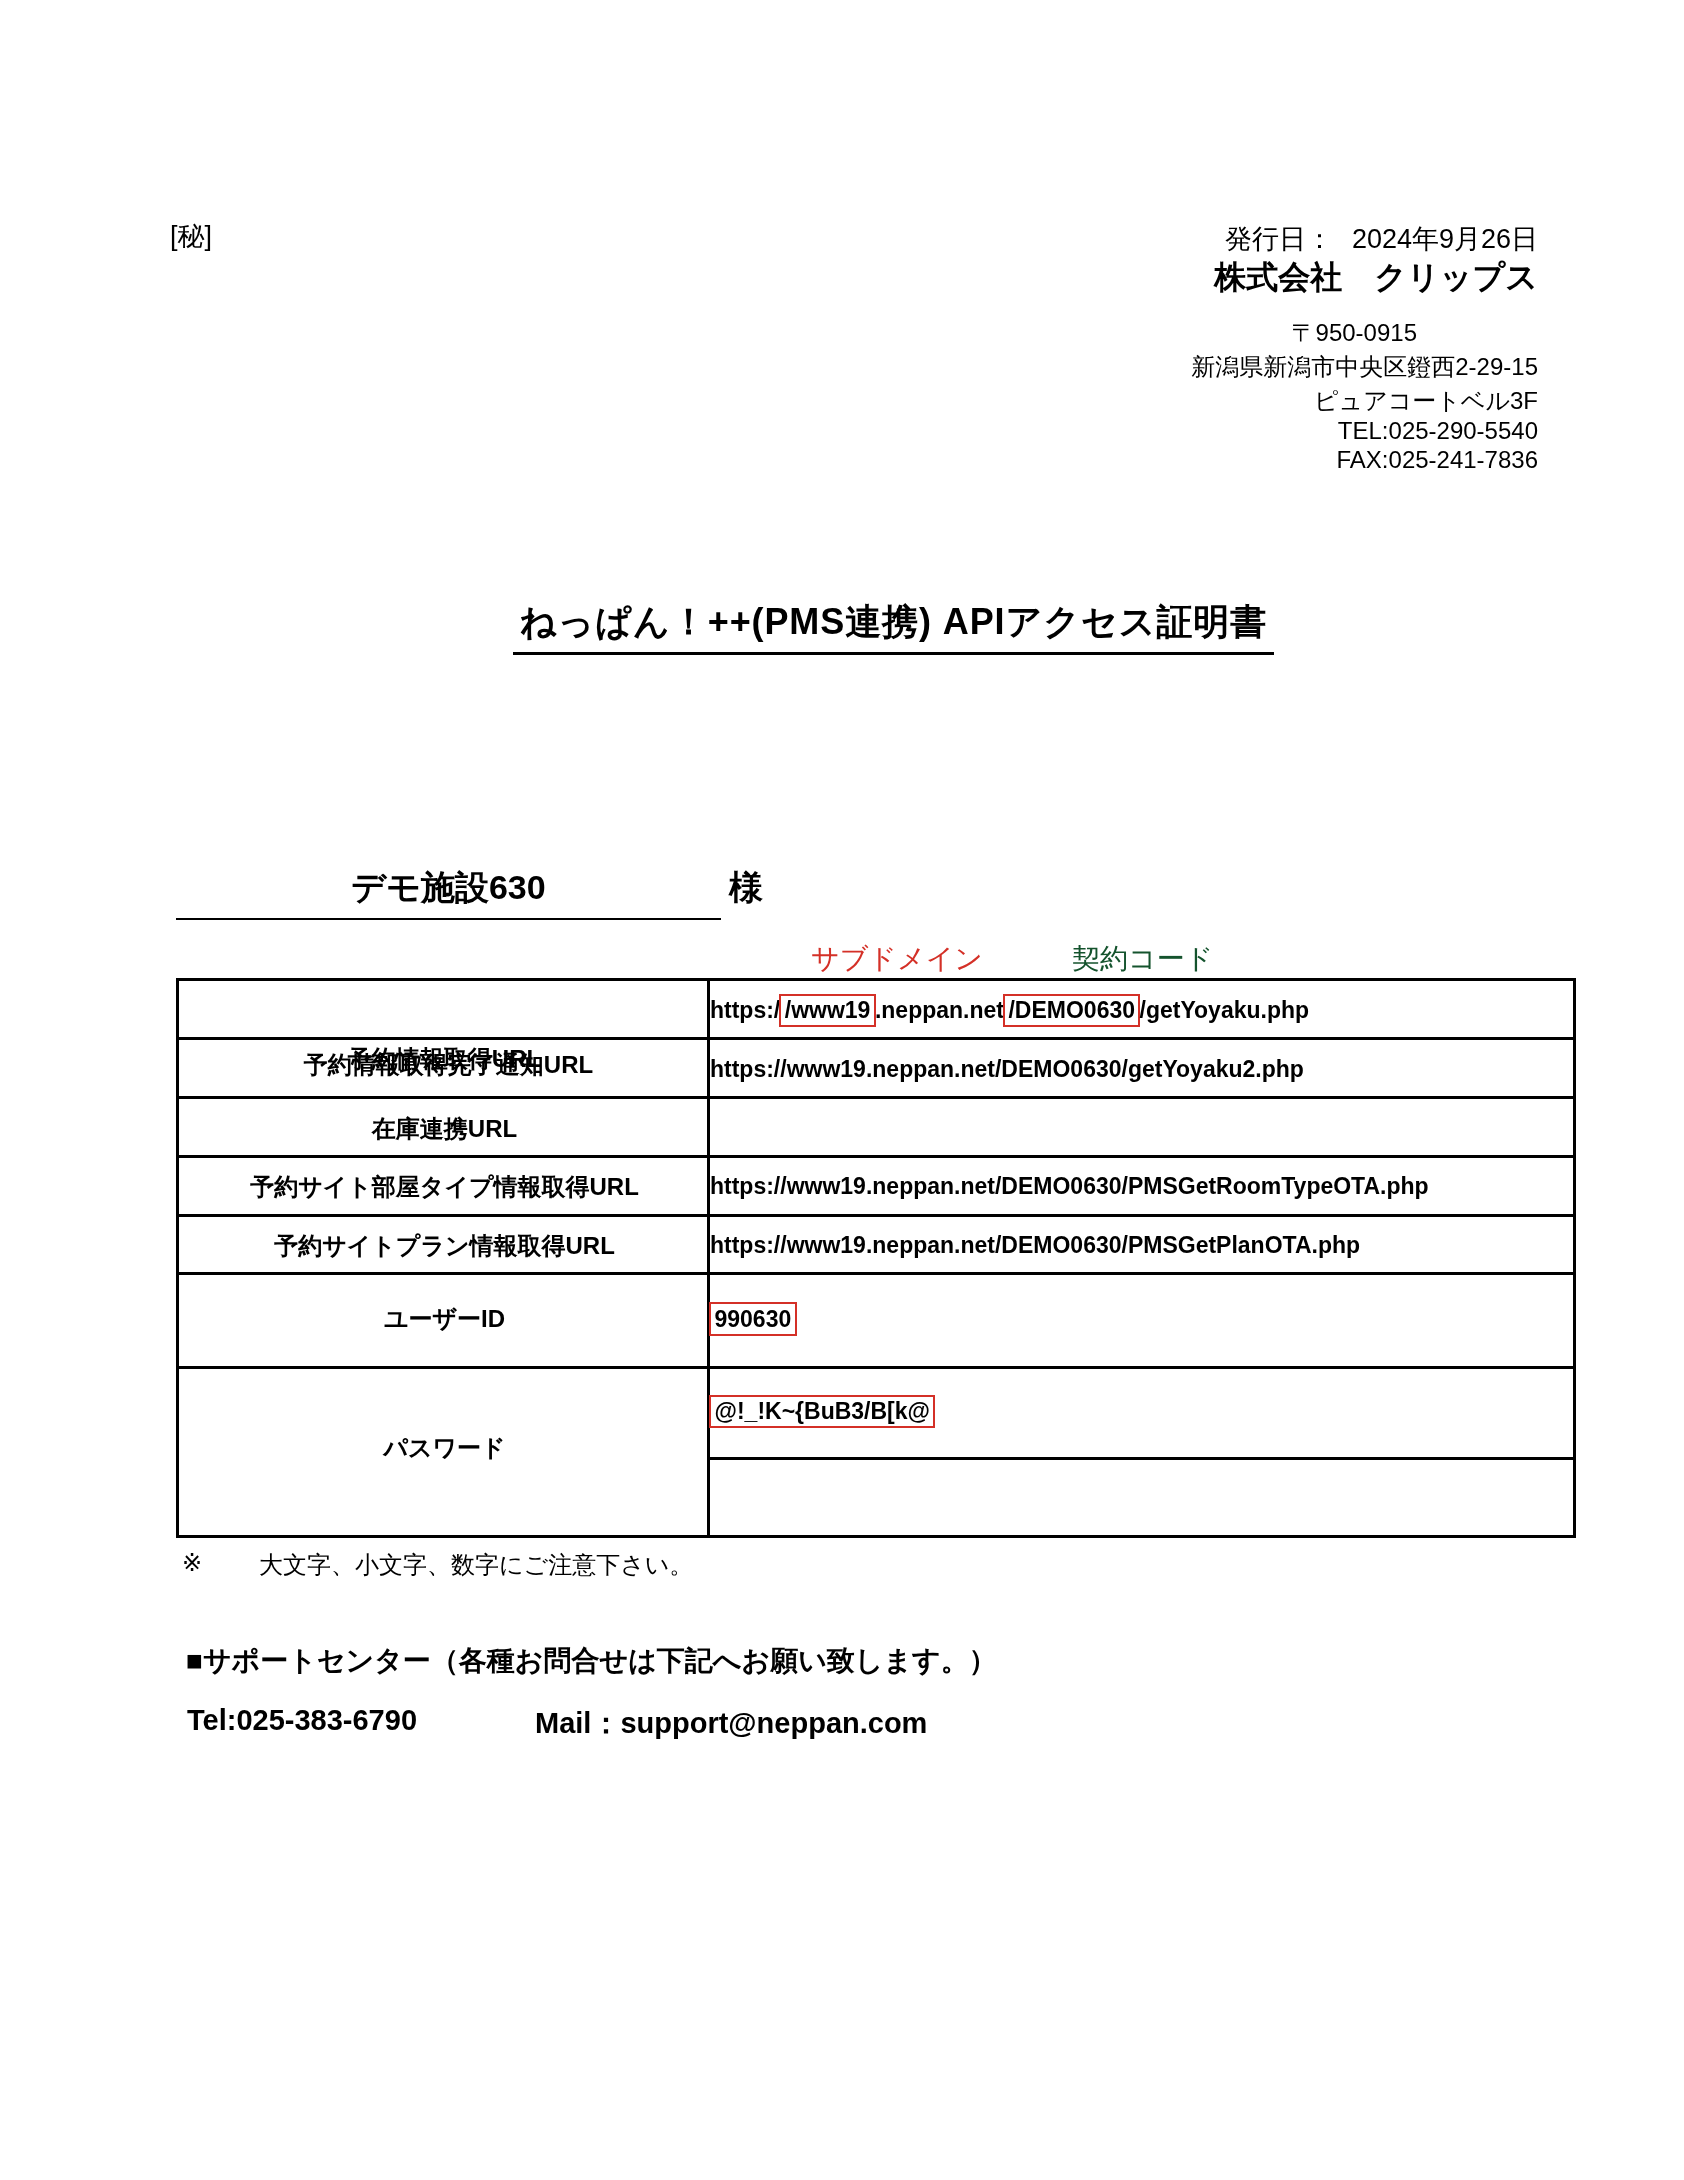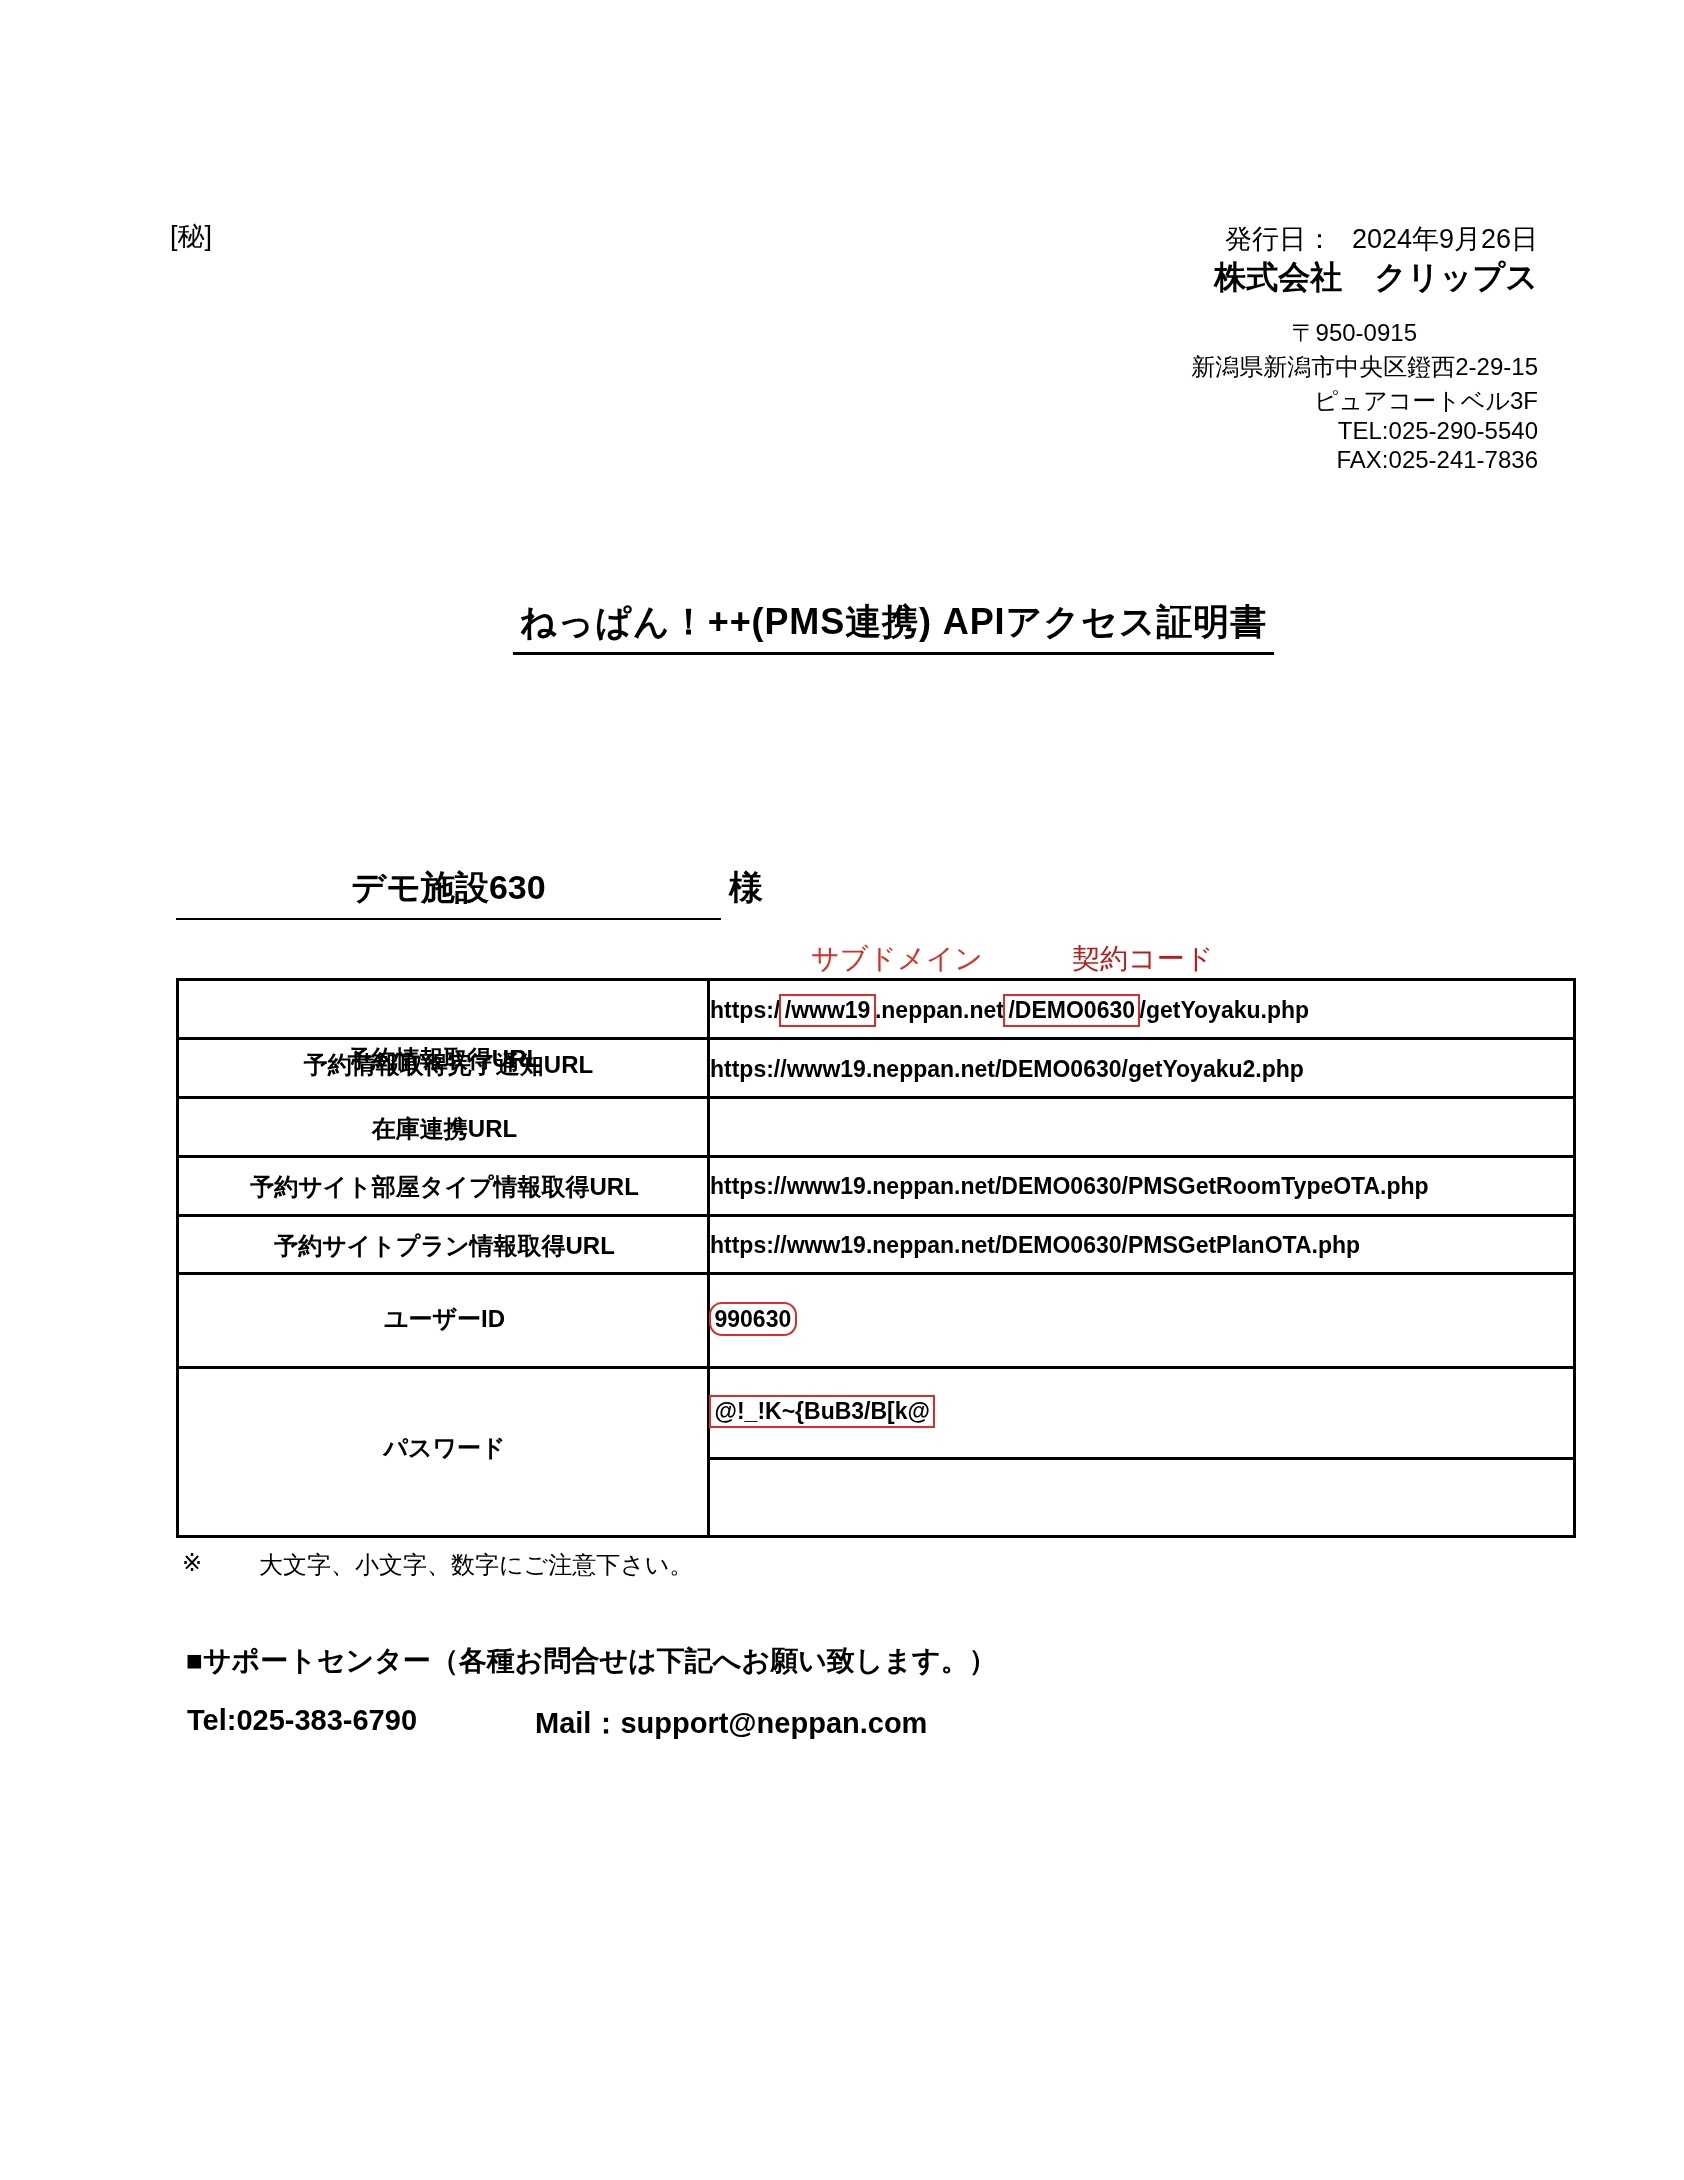--- a/index.html
+++ b/index.html
@@ -52,21 +52,21 @@
 <div class="hdr-line" style="top:446px;">FAX:025-241-7836</div>
 
 <div class="doc-title-wrap">
   <span class="doc-title">ねっぱん！++(PMS連携) APIアクセス証明書</span>
 </div>
 
 <div class="recipient-line">デモ施設630</div>
 <div class="honorific">様</div>
 
 <div class="red-label" style="left: 811px; color: rgb(212, 48, 39);">サブドメイン</div>
-<div class="red-label" style="left: 1072px; color: #b91c1c;">契約コード</div>
+<div class="red-label" style="left: 1072px; color: #14532d;">契約コード</div>
 
 <div class="api-table" id="api-table">
   <div class="vline" style="left:528px;"></div>
   <div class="hline" style="top:56px;"></div>
   <div class="hline" style="top:115px;"></div>
   <div class="hline" style="top:174px;"></div>
   <div class="hline" style="top:233px;"></div>
   <div class="hline" style="top:291px;"></div>
   <div class="hline" style="top:385px;"></div>
   <div class="hline" style="top:476px;left:531px;"></div>
@@ -86,21 +86,21 @@
     <div class="cell label" style="top: 176px; height: 59px; left: 0px; width: 531px;">予約サイト部屋タイプ情報取得URL</div>
     <div class="cell value" style="top: 176px; height: 59px; left: 531px; width: 862px;">
       <span>https://www19.neppan.net/DEMO0630/PMSGetRoomTypeOTA.php</span>
     </div>
     <div class="cell label" style="top: 235px; height: 59px; left: 0px; width: 531px;">予約サイトプラン情報取得URL</div>
     <div class="cell value" style="top: 235px; height: 59px; left: 531px; width: 862px;">
       <span>https://www19.neppan.net/DEMO0630/PMSGetPlanOTA.php</span>
     </div>
     <div class="cell label" style="top: 291px; height: 94px; left: 0px; width: 531px;">ユーザーID</div>
     <div class="cell value" style="top: 291px; height: 94px; left: 531px; width: 862px;">
-      <span class="red-box" style="border-color: rgb(212, 48, 39); margin: 12px -0.9px; border-radius: 13px;">990630</span>
+      <span class="red-box" style="border-color: rgb(212, 48, 39); margin: 12px -0.9px;">990630</span>
     </div>
     <div class="cell label" style="top: 385px; height: 164px; left: 0px; width: 531px;">パスワード</div>
     <div class="cell value" style="top: 385px; height: 91px; left: 531px; width: 951px;">
       <span class="red-box" style="border-color: rgb(212, 48, 39); margin: 0px -0.9px;">@!_!K~{BuB3/B[k@</span>
     </div>
     <div class="cell value" style="top: 476px; height: 77px; left: 531px; width: 862px;"></div>
   </div>
 
 <div class="note" style="left:182px;">※</div>
 <div class="note" style="left:259px;">大文字、小文字、数字にご注意下さい。</div>

